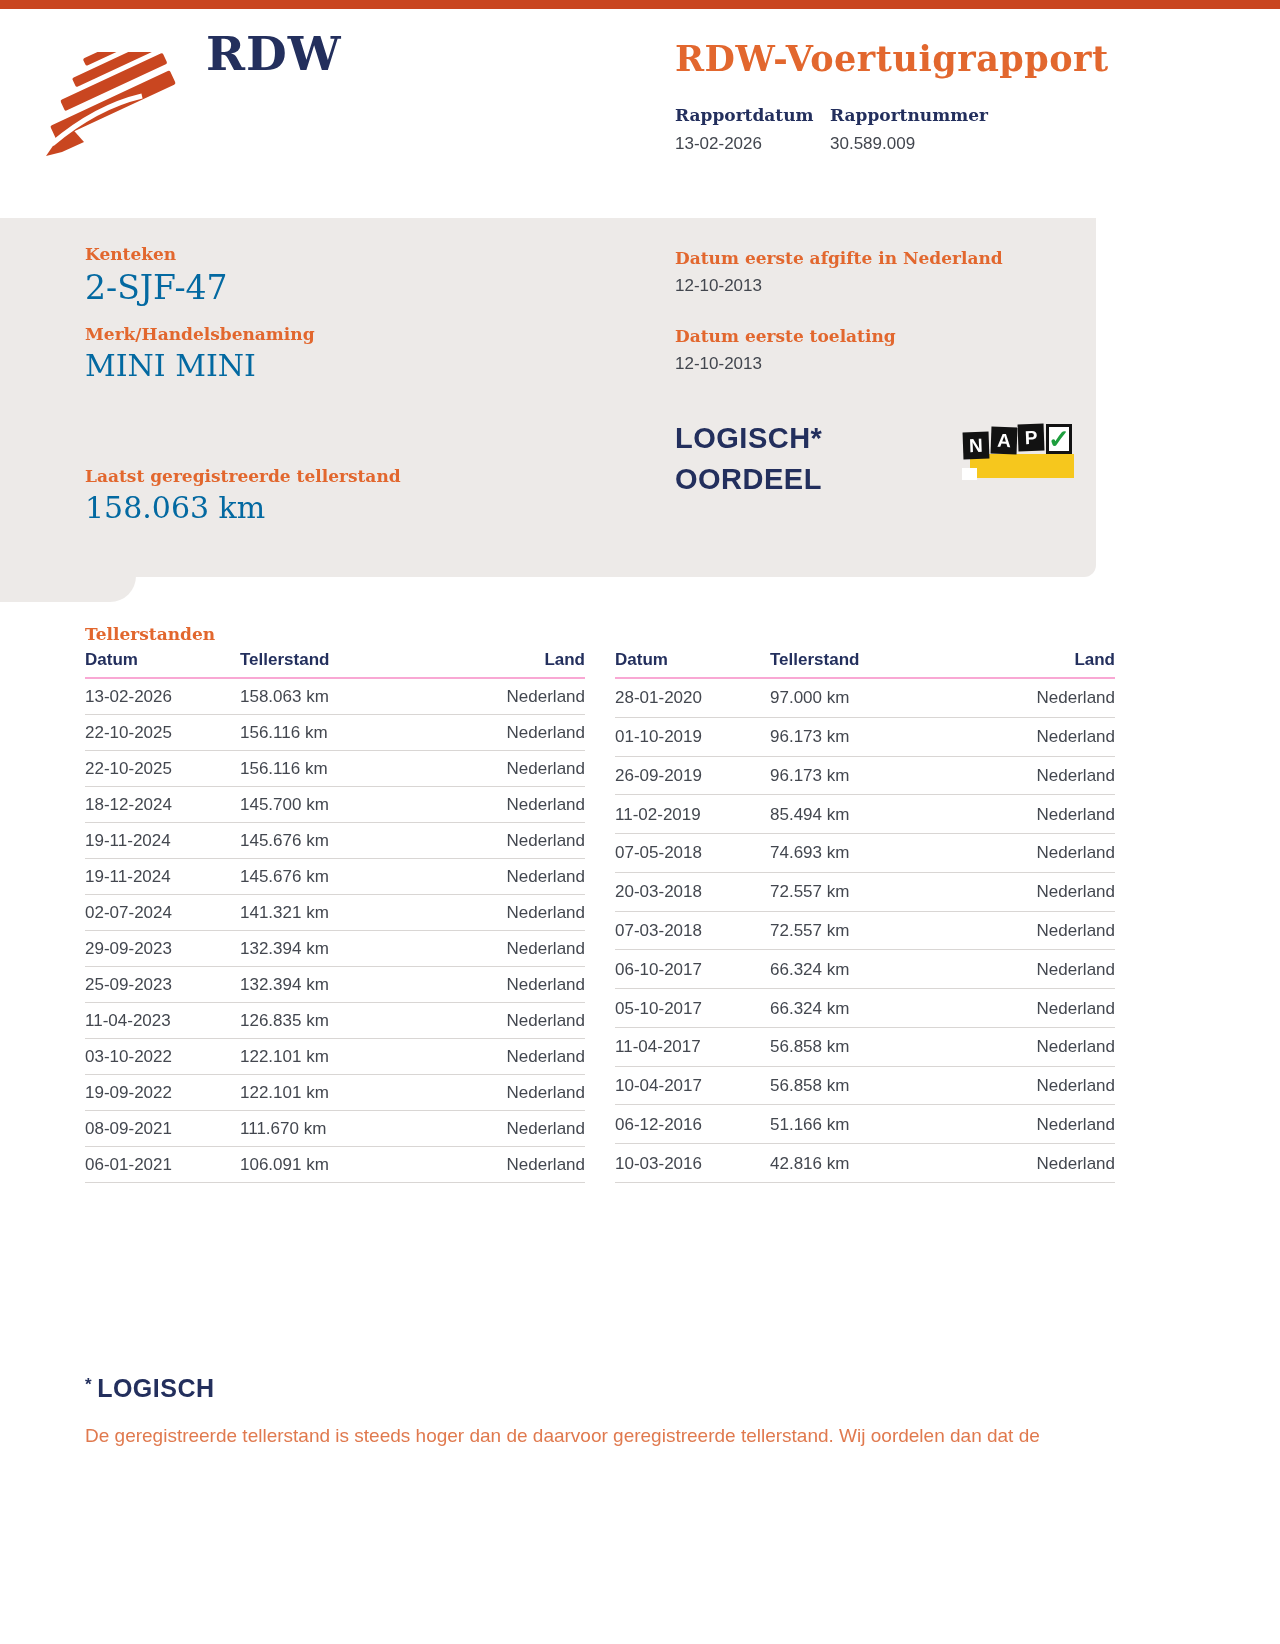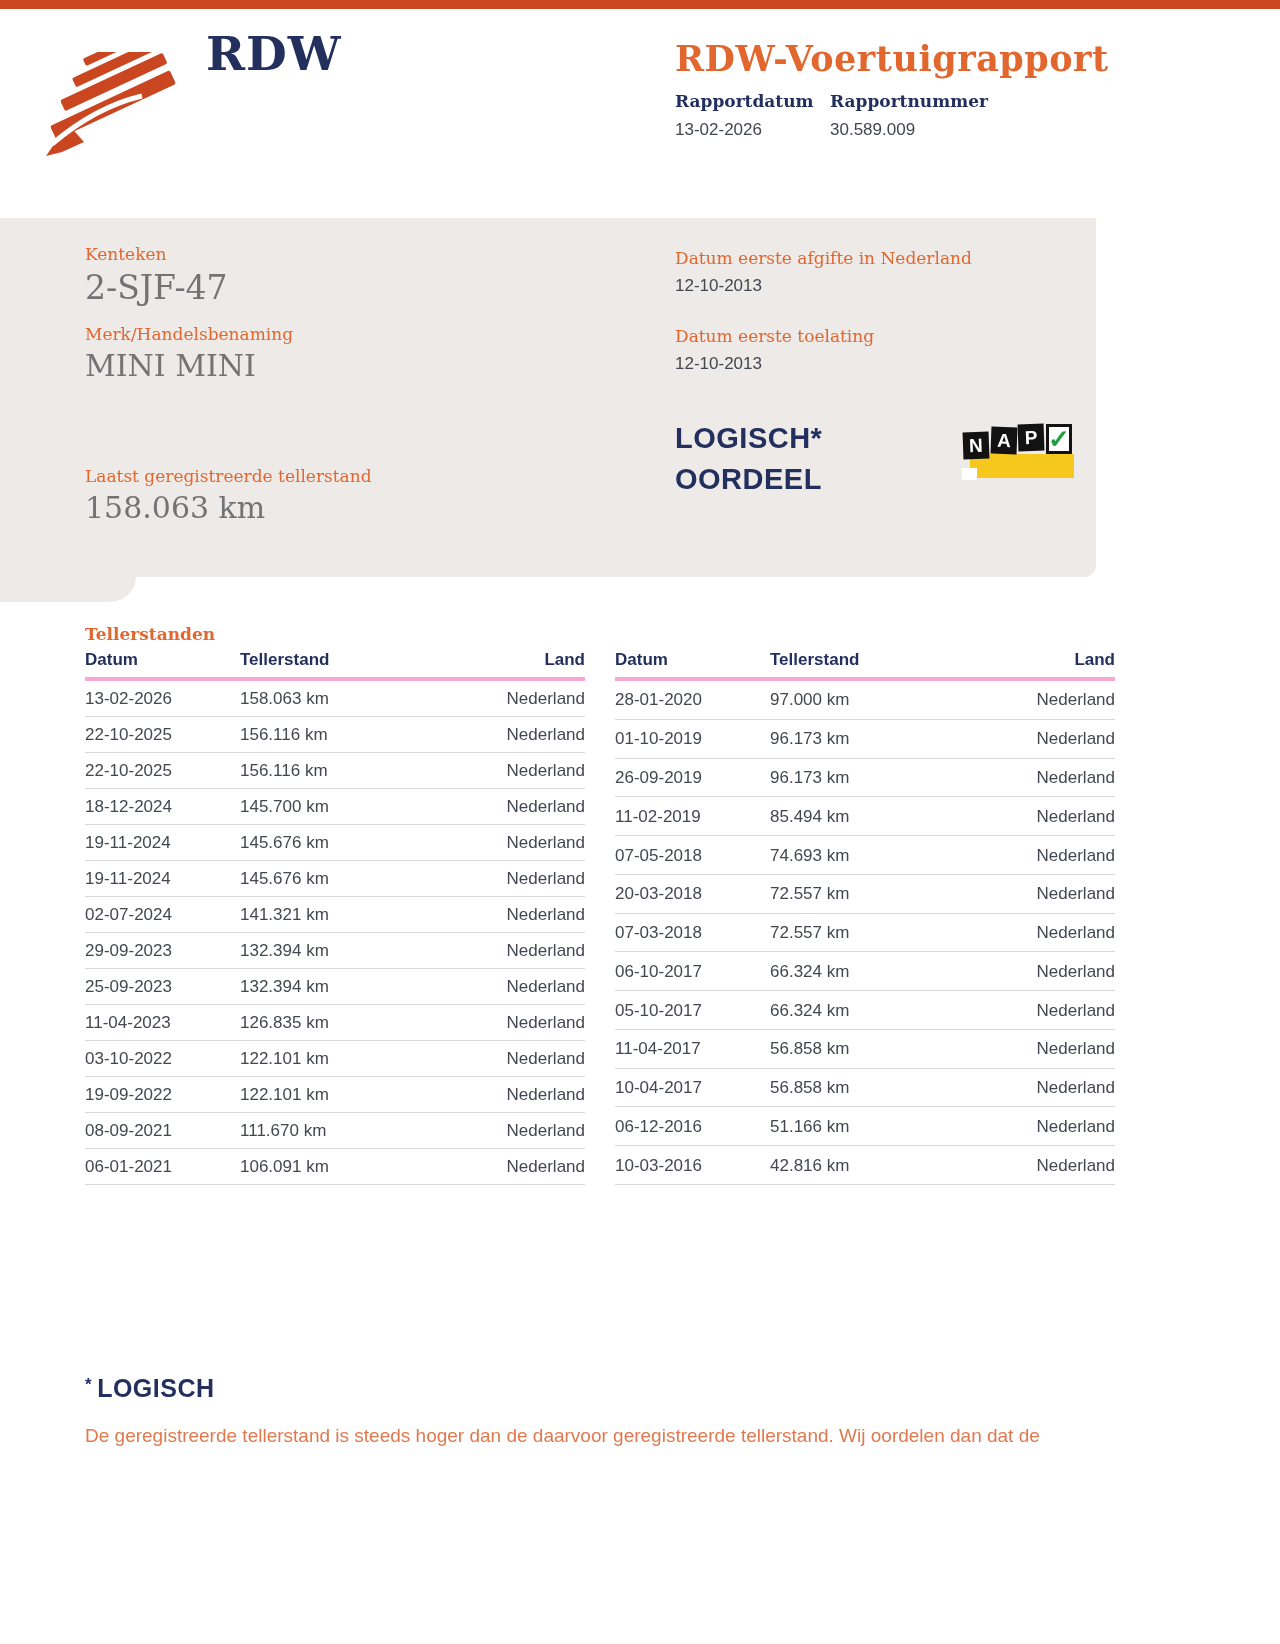--- a/index.html
+++ b/index.html
@@ -15,43 +15,43 @@
   .logo-text {
     position:absolute; left:168px; top:2px;
     font-family:"DejaVu Serif", serif; font-weight:bold; font-size:47px;
     color:#232f5d; letter-spacing:1px;
   }
   .header-right { position:absolute; left:675px; top:38px; width:560px; }
   .doc-title {
     font-family:"DejaVu Serif", serif; font-weight:bold; font-size:35px;
     color:#e2672e; letter-spacing:0.5px; white-space:nowrap;
   }
-  .meta-row { display:flex; margin-top:12px; }
+  .meta-row { display:flex; margin-top:26px; }
   .meta-col-1 { width:155px; }
   .meta-label {
     font-family:"DejaVu Serif", serif; font-weight:bold; font-size:17px; color:#232f5d;
   }
   .meta-value { margin-top:9px; font-size:17px; color:#42464e; }
 
   
   .panel {
     position:absolute; left:0; top:218px; width:1096px; height:359px;
     background:#edeae8; border-radius:0 0 12px 0;
   }
   .panel-tab {
     position:absolute; left:0; top:576px; width:136px; height:26px;
     background:#edeae8; border-radius:0 0 26px 0;
   }
   .label-orange {
-    position:absolute; font-family:"DejaVu Serif", serif; font-weight:normal;
+    position:absolute; font-family:"DejaVu Serif", serif; font-weight:bold;
     font-size:17px; color:#e2672e; white-space:nowrap;text-align:right;
   }
   .value-serif {
     position:absolute; font-family:"DejaVu Serif", serif;
-    color:#737373; white-space:nowrap;
+    color:#0369a1; white-space:nowrap;
   }
   .value-sans { position:absolute; font-size:17px; color:#42464e; white-space:nowrap; }
 
   .oordeel {
     position:absolute; left:675px; top:418px;
     font-weight:bold; font-size:29px; line-height:41px; color:#232f5d;
     letter-spacing:0.5px;
   }
 
   
@@ -76,21 +76,21 @@
   
   .tables { position:absolute; left:85px; top:624px; width:1030px; }
   .section-title {
     font-family:"DejaVu Serif", serif; font-weight:bold; font-size:17px;
     color:#e2672e; 
   }
   .tables-row { display:flex; gap:30px; }
   table.km { width:500px; border-collapse:collapse; font-size:17px; color:#43474f; }
   table.km th {
     text-align:left; font-size:17px; font-weight:bold; color:#232f5d;
-    padding:6px 0 7px 0; border-bottom:4px solid #f9a8d4;
+    padding:6px 0 7px 0; border-bottom:2px solid #f9a8d4;
   }
   table.km td { padding:8px 0 7px 0; border-bottom:1px solid #d9d6d4; }
   table.km th.land, table.km td.land { text-align:right; }
   table.km .col-datum { width:155px; }
   table.km .col-teller { width:195px; }
 
   
   .footnote { position:absolute; left:85px; top:1374px; width:990px; }
   .footnote-title { color:#232f5d; font-weight:bold; font-size:25px; letter-spacing:0.5px; }
   .footnote-star { font-size:17px; vertical-align:7px; margin-right:5px; }

